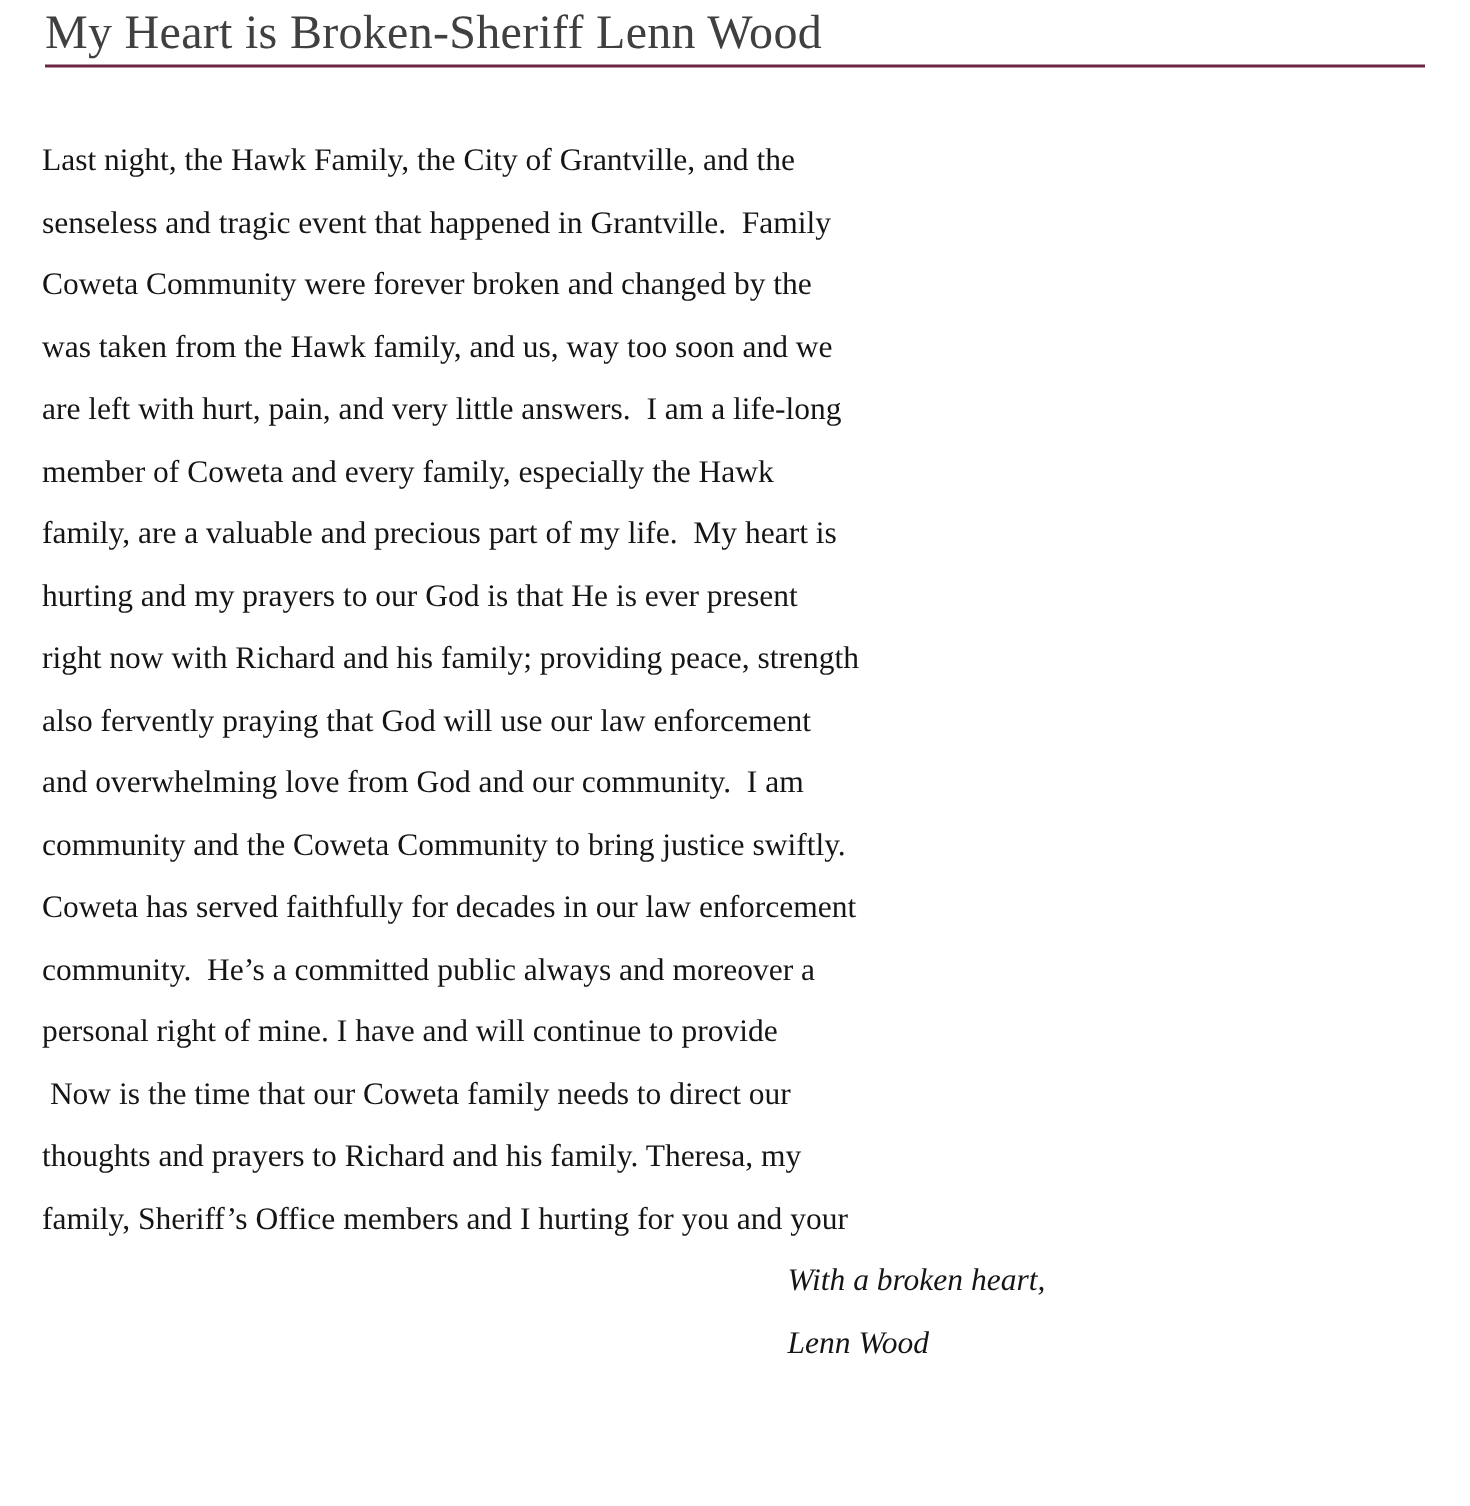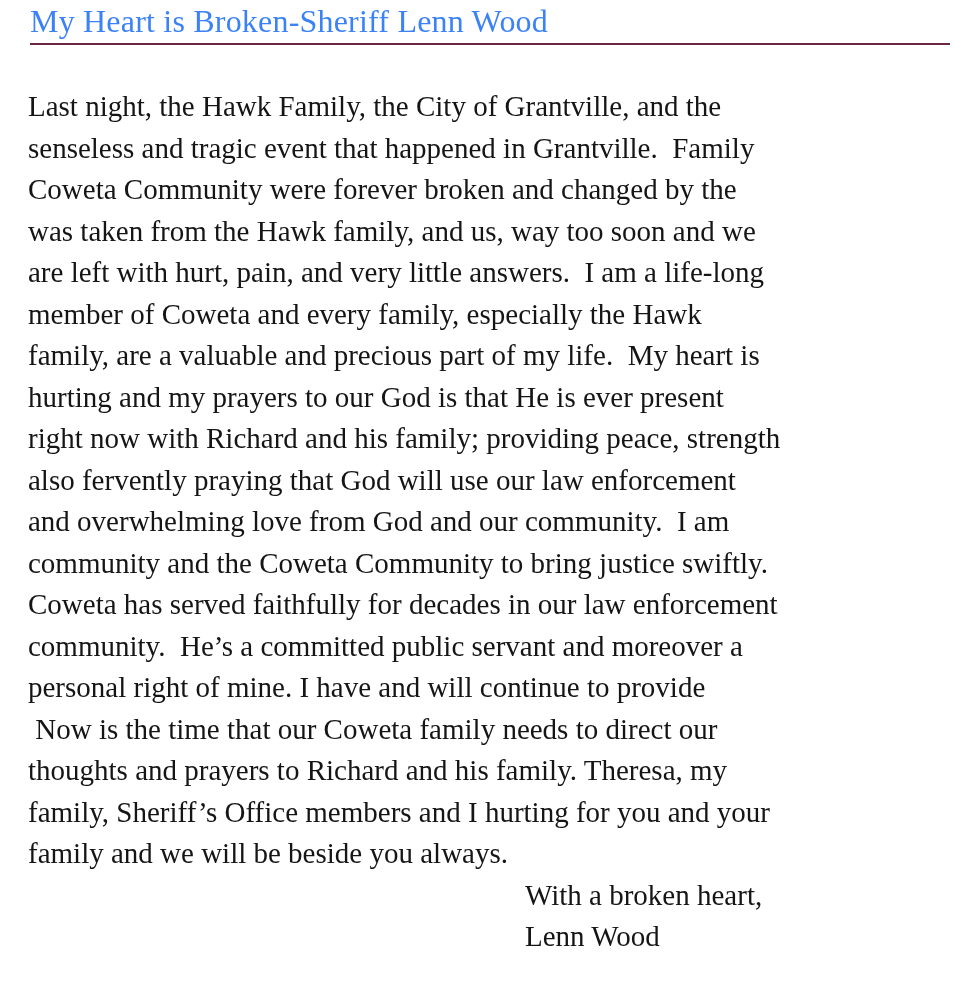--- a/index.html
+++ b/index.html
@@ -18,44 +18,45 @@
     position: absolute;
     left: 30px;
     top: 2px;
     width: 920px;
   }
   .page-title {
     font-size: 32px;
     line-height: 38px;
     font-weight: normal;
     margin: 0;
-    color: #3b82f6;
+    color: #404040;
     letter-spacing: 0.2px;
   }
   .title-underline {
     height: 2px;
     background: #6b2742;
     margin-top: 3px;
     width: 100%;
   }
   .statement-body {
     position: absolute;
     left: 28px;
     top: 86px;
     width: 940px;
-    font-size: 29px;
+    font-size: 21px;
     line-height: 41.5px;
     color: #151515;
   }
   .body-line {
     white-space: pre;
   }
   .closing-line {
     white-space: pre;
     padding-left: 497px;
+    font-style: italic;
   }
 </style>
 </head>
 <body>
 
 <div class="header">
   <h1 class="page-title">My Heart is Broken-Sheriff Lenn Wood</h1>
   <div class="title-underline"></div>
 </div>
 
@@ -66,21 +67,20 @@
   <div class="body-line">was taken from the Hawk family, and us, way too soon and we</div>
   <div class="body-line">are left with hurt, pain, and very little answers.  I am a life-long</div>
   <div class="body-line">member of Coweta and every family, especially the Hawk</div>
   <div class="body-line">family, are a valuable and precious part of my life.  My heart is</div>
   <div class="body-line">hurting and my prayers to our God is that He is ever present</div>
   <div class="body-line">right now with Richard and his family; providing peace, strength</div>
   <div class="body-line">also fervently praying that God will use our law enforcement</div>
   <div class="body-line">and overwhelming love from God and our community.  I am</div>
   <div class="body-line">community and the Coweta Community to bring justice swiftly.</div>
   <div class="body-line">Coweta has served faithfully for decades in our law enforcement</div>
-  <div class="body-line">community.  He’s a committed public servant and moreover a</div>
+  <div class="body-line">community.  He’s a committed public always and moreover a</div>
   <div class="body-line">personal right of mine. I have and will continue to provide</div>
   <div class="body-line"> Now is the time that our Coweta family needs to direct our</div>
   <div class="body-line">thoughts and prayers to Richard and his family. Theresa, my</div>
   <div class="body-line">family, Sheriff’s Office members and I hurting for you and your</div>
-  <div class="body-line">family and we will be beside you always.</div>
   <div class="closing-line">With a broken heart,</div>
   <div class="closing-line">Lenn Wood</div>
 </div>
 
 </body></html>

